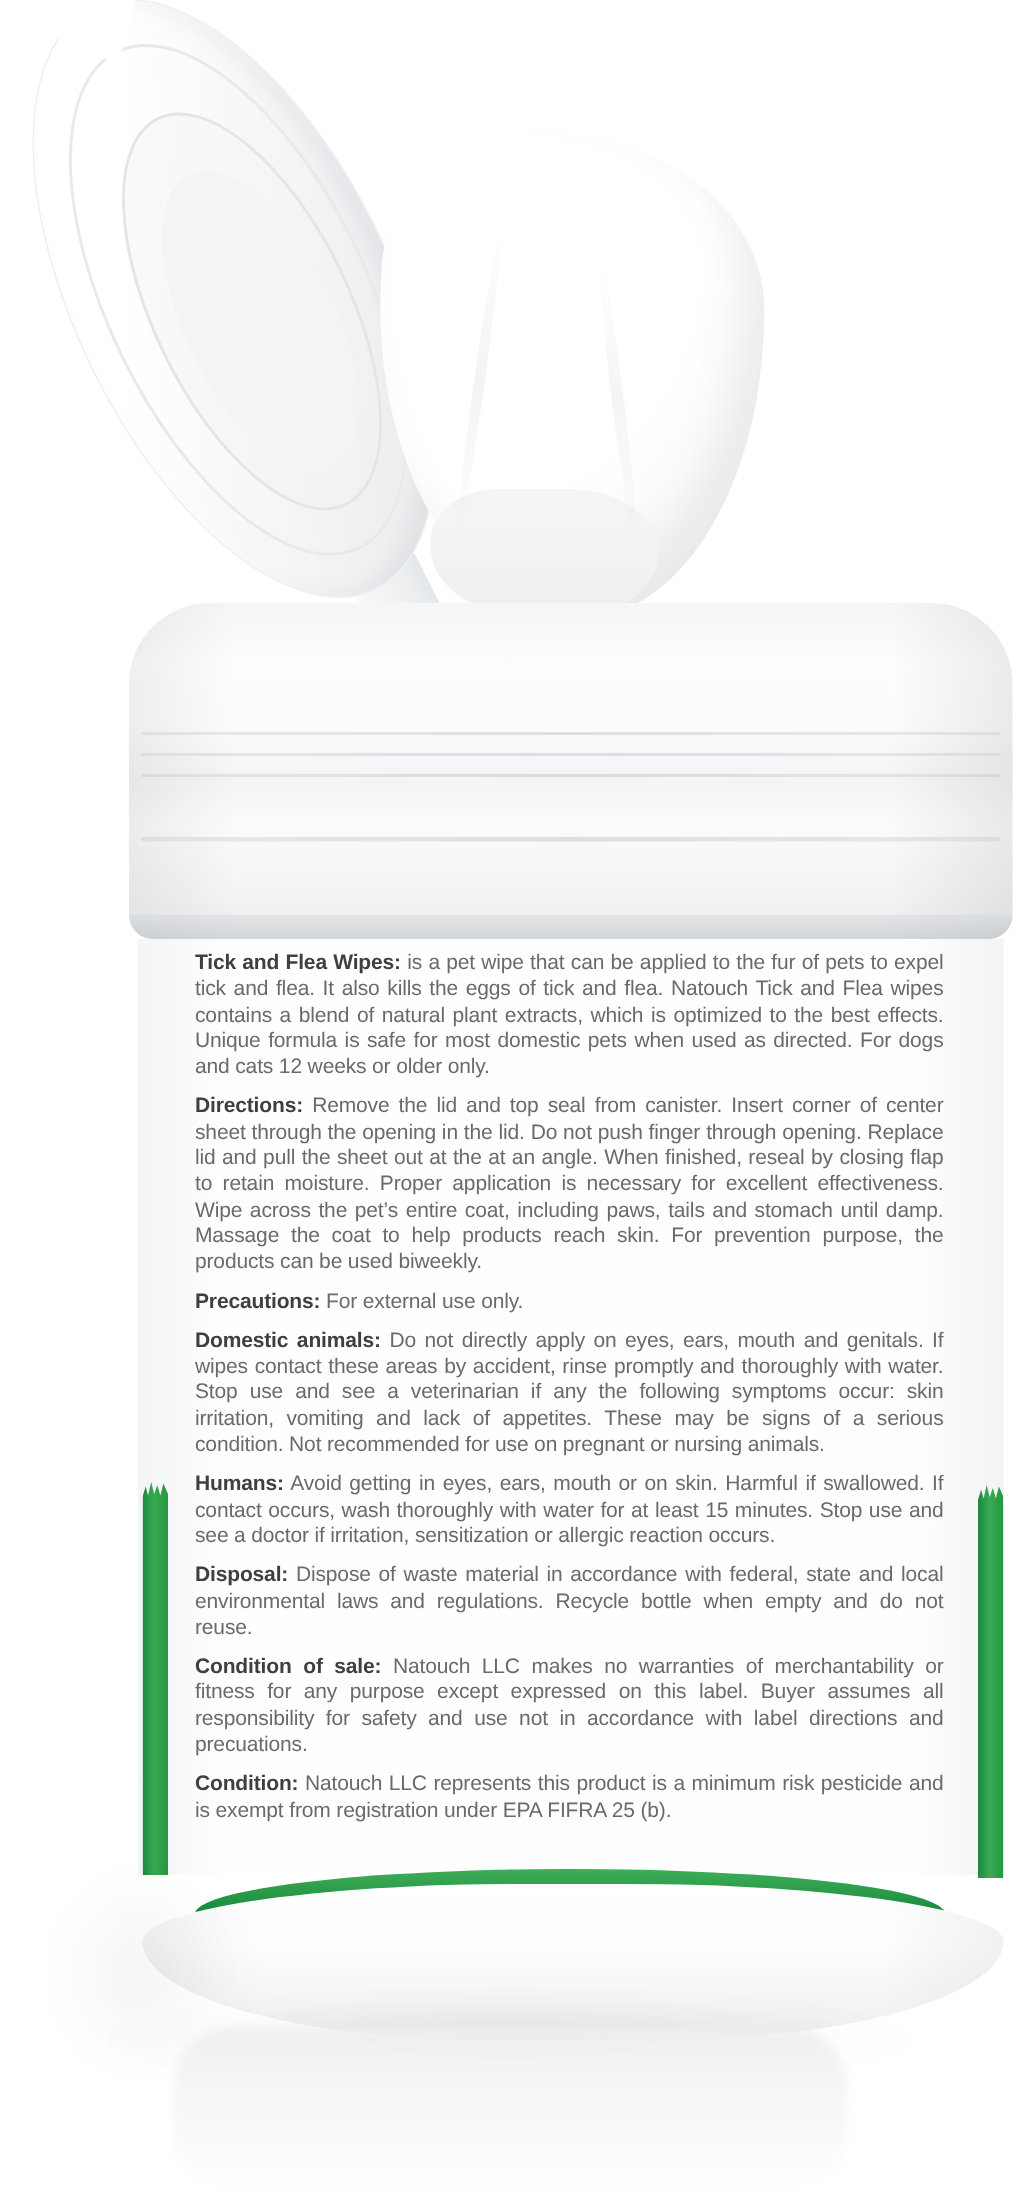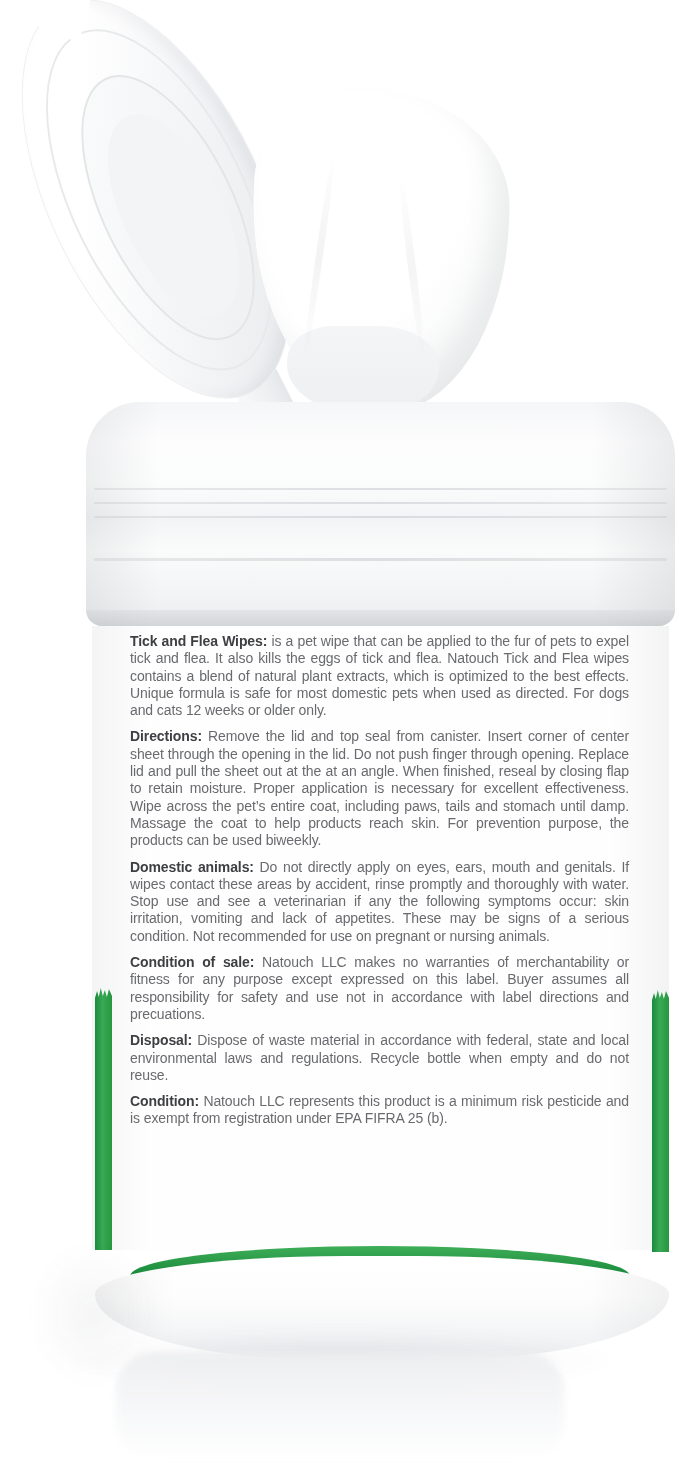--- a/index.html
+++ b/index.html
@@ -106,23 +106,25 @@
     <div class="lid-line l2"></div>
     <div class="lid-line l3"></div>
     <div class="lid-line l4"></div>
     <div class="lid-lip"></div>
   </div>
 
   <div class="abs label-body">
     <div class="label-text">
       <p><b>Tick and Flea Wipes:</b> <span>is a pet wipe that can be applied to the fur of pets to expel tick and flea. It also kills the eggs of tick and flea. Natouch Tick and Flea wipes contains a blend of natural plant extracts, which is optimized to the best effects. Unique formula is safe for most domestic pets when used as directed. For dogs and cats 12 weeks or older only.</span></p>
       <p><b>Directions:</b> <span>Remove the lid and top seal from canister. Insert corner of center sheet through the opening in the lid. Do not push finger through opening. Replace lid and pull the sheet out at the at an angle. When finished, reseal by closing flap to retain moisture. Proper application is necessary for excellent effectiveness. Wipe across the pet’s entire coat, including paws, tails and stomach until damp. Massage the coat to help products reach skin. For prevention purpose, the products can be used biweekly.</span></p>
+      <p><b>Precautions:</b> <span>For external use only.</span></p>
       <p><b>Domestic animals:</b> <span>Do not directly apply on eyes, ears, mouth and genitals. If wipes contact these areas by accident, rinse promptly and thoroughly with water. Stop use and see a veterinarian if any the following symptoms occur: skin irritation, vomiting and lack of appetites. These may be signs of a serious condition. Not recommended for use on pregnant or nursing animals.</span></p>
+      <p><b>Humans:</b> <span>Avoid getting in eyes, ears, mouth or on skin. Harmful if swallowed. If contact occurs, wash thoroughly with water for at least 15 minutes. Stop use and see a doctor if irritation, sensitization or allergic reaction occurs.</span></p>
+      <p><b>Disposal:</b> <span>Dispose of waste material in accordance with federal, state and local environmental laws and regulations. Recycle bottle when empty and do not reuse.</span></p>
       <p><b>Condition of sale:</b> <span>Natouch LLC makes no warranties of merchantability or fitness for any purpose except expressed on this label. Buyer assumes all responsibility for safety and use not in accordance with label directions and precuations.</span></p>
-      <p><b>Disposal:</b> <span>Dispose of waste material in accordance with federal, state and local environmental laws and regulations. Recycle bottle when empty and do not reuse.</span></p>
       <p><b>Condition:</b> <span>Natouch LLC represents this product is a minimum risk pesticide and is exempt from registration under EPA FIFRA 25 (b).</span></p>
     </div>
   </div>
 
   <div class="abs arc-green"></div>
   <div class="abs stripe stripe-left"></div>
   <div class="abs stripe stripe-right"></div>
 
   <div class="abs base"></div>
   <div class="abs side-shadow"></div>

